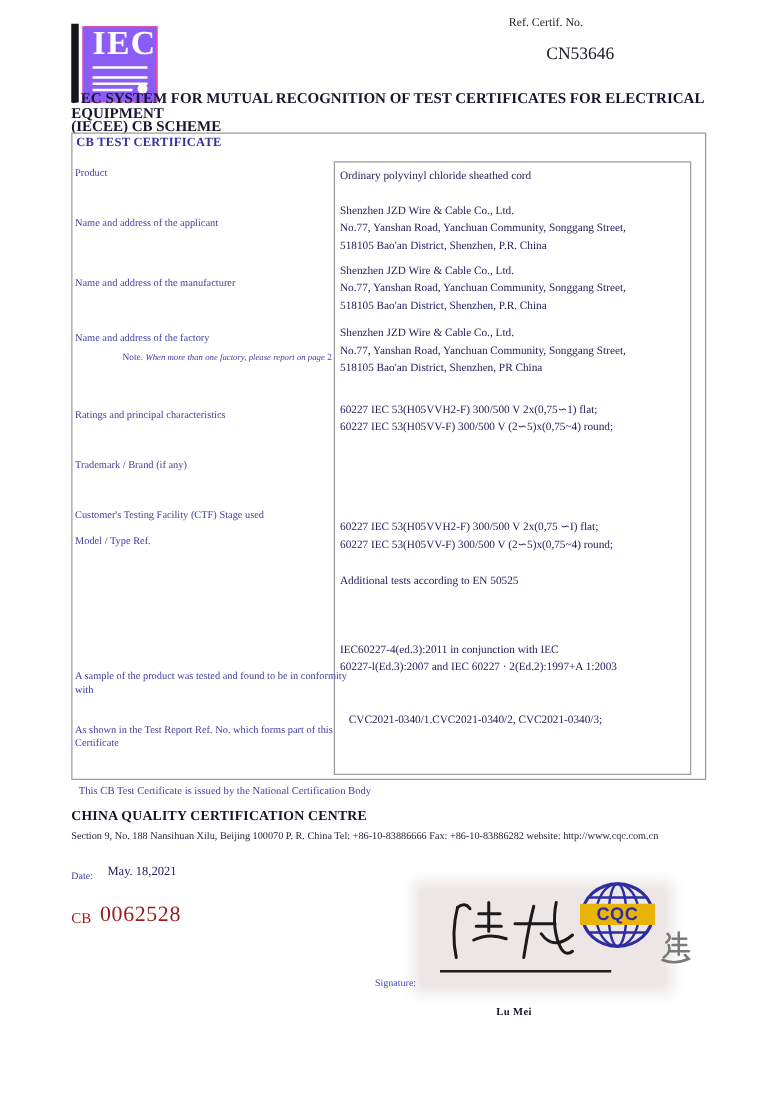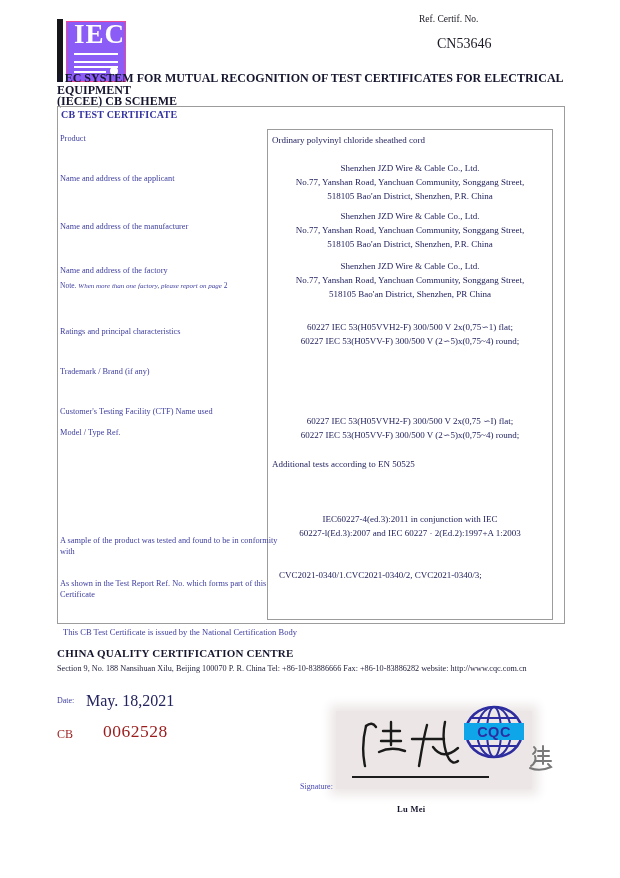--- a/index.html
+++ b/index.html
@@ -14,52 +14,52 @@
   
   .iec-bar { left:57px; top:19px; width:6px; height:63px; background:#15151a; }
   .iec-square { left:66px; top:21px; width:60px; height:61px; background:#8b5cf6; border:1px solid #ec4899; }
   .iec-text { position:absolute; left:7px; top:-3px; color:#ffffff; font-weight:bold; font-size:27px; letter-spacing:1px; }
   .iec-rule { position:absolute; left:7px; right:7px; top:31px; height:2px; background:#ffffff; }
   .iec-line1 { position:absolute; left:7px; right:7px; top:39px; height:2px; background:#ffffff; }
   .iec-line2 { position:absolute; left:7px; right:7px; top:44px; height:2px; background:#ffffff; }
   .iec-line3 { position:absolute; left:7px; right:19px; top:49px; height:2px; background:#ffffff; }
   .iec-dot  { position:absolute; right:7px; top:45px; width:8px; height:8px; border-radius:50%; background:#ffffff; }
 
-  .ref-label { left:419px; top:14px; font-size:9.5px; color:#1b1b26;text-align:center; }
+  .ref-label { left:407px; top:14px; font-size:9.5px; color:#1b1b26;text-align:center; }
   .ref-value { left:437px; top:36px; font-size:14px; color:#1b1b26; }
 
   .scheme-title { left:57px; top:73px; width:510px; font-size:12px; font-weight:bold; color:#15152e; line-height:11.5px; }
 
   
   .outer-box { left:57px; top:106px; width:508px; height:518px; border:1px solid #9c9c9c; }
   .value-box { left:267px; top:129px; width:286px; height:491px; border:1px solid #9c9c9c; background:#ffffff; }
   .cb-title  { left:61px; top:109px; font-size:10px; font-weight:bold; color:#3232a0; letter-spacing:.2px;text-align:right; }
 
   .lbl { left:60px; width:218px; font-size:8.3px; color:#4040a0; line-height:10.5px; }
-  .note { font-size:7.5px; color:#4040a0; }
+  .note { font-size:7.5px; color:#4040a0;margin-left:38px; }
   .note .it { font-style:italic; font-size:7px; }
   .val { left:272px; width:276px; font-size:9px; color:#23235f; line-height:14px; }
-  .val span { display:block;text-align:center; }
+  .val span { display:block; }
 
   
   .issued { left:63px; top:627px; font-size:8.5px; color:#4040a0; }
   .ncb-name { left:57px; top:647px; font-size:11px; font-weight:bold; color:#15152e; letter-spacing:.2px; }
   .ncb-addr { left:57px; top:664px; font-size:8.2px; color:#1f1f3a; white-space:nowrap; }
   .date-label { left:57px; top:696px; font-size:8px; color:#4040a0; }
-  .date-value { left:86px; top:692px; font-size:16px; color:#23235f; }
+  .date-value { left:86px; top:692px; font-size:10px; color:#23235f; }
   .cb-prefix { left:57px; top:727px; font-size:12px; color:#9a1c1c; }
-  .cb-number { left:80px; top:721px; font-size:17.5px; color:#9a1c1c; letter-spacing:.5px;margin-left:23px; }
+  .cb-number { left:80px; top:721px; font-size:17.5px; color:#9a1c1c; letter-spacing:.5px; }
 
   .sig-patch { left:336px; top:711px; width:196px; height:78px; background:#ece7e6; box-shadow:0 0 10px 6px #ece7e6; }
   .sig-line { left:352px; top:776px; width:137px; height:2px; background:#1c1c1c; }
   .sig-label { left:300px; top:770px; font-size:8px; color:#4646b4;margin-top:12px; }
   .sig-name { left:397px; top:780px; font-size:8.5px; font-weight:bold; color:#15152e; letter-spacing:.3px;margin-top:24px; }
 
   .cqc-logo { left:463px; top:705px; width:62px; height:54px; }
-  .cqc-band { position:absolute; left:1px; top:18px; width:60px; height:17px; background:#0ea5e9;
+  .cqc-band { position:absolute; left:1px; top:18px; width:60px; height:17px; background:#eab308;
               display:flex; align-items:center; justify-content:center;
               font-family:"Liberation Sans","DejaVu Sans",sans-serif;
               font-weight:bold; font-size:14.5px; color:#2d2da0; letter-spacing:.5px; }
   .stamp { left:527px; top:744px; width:26px; height:28px; opacity:.8; }
 </style>
 </head>
 <body>
 
 <div class="page">
 
@@ -89,21 +89,21 @@
   <div class="abs lbl" style="top:222px">Name and address of the manufacturer</div>
   <div class="abs lbl" style="top:174px">Name and address of the applicant</div>
   <div class="abs lbl" style="top:266px">Name and address of the factory</div>
   <div class="abs lbl note" style="top:281px">
     <span>Note.</span>
     <span class="it">When more than one factory, please report on page</span>
     <span>2</span>
   </div>
   <div class="abs lbl" style="top:327px">Ratings and principal characteristics</div>
   <div class="abs lbl" style="top:367px">Trademark / Brand (if any)</div>
-  <div class="abs lbl" style="top:407px">Customer's Testing Facility (CTF) Name used</div>
+  <div class="abs lbl" style="top:407px">Customer's Testing Facility (CTF) Stage used</div>
   <div class="abs lbl" style="top:428px">Model / Type Ref.</div>
   <div class="abs lbl" style="top:536px">A sample of the product was tested and found to be in conformity with</div>
   <div class="abs lbl" style="top:579px">As shown in the Test Report Ref. No. which forms part of this Certificate</div>
 
   <div class="abs val" style="top:133px">Ordinary polyvinyl chloride sheathed cord</div>
 
   <div class="abs val" style="top:161px">
     <span>Shenzhen JZD Wire &amp; Cable Co., Ltd.</span>
     <span>No.77, Yanshan Road, Yanchuan Community, Songgang Street,</span>
     <span>518105 Bao'an District, Shenzhen, P.R. China</span>

